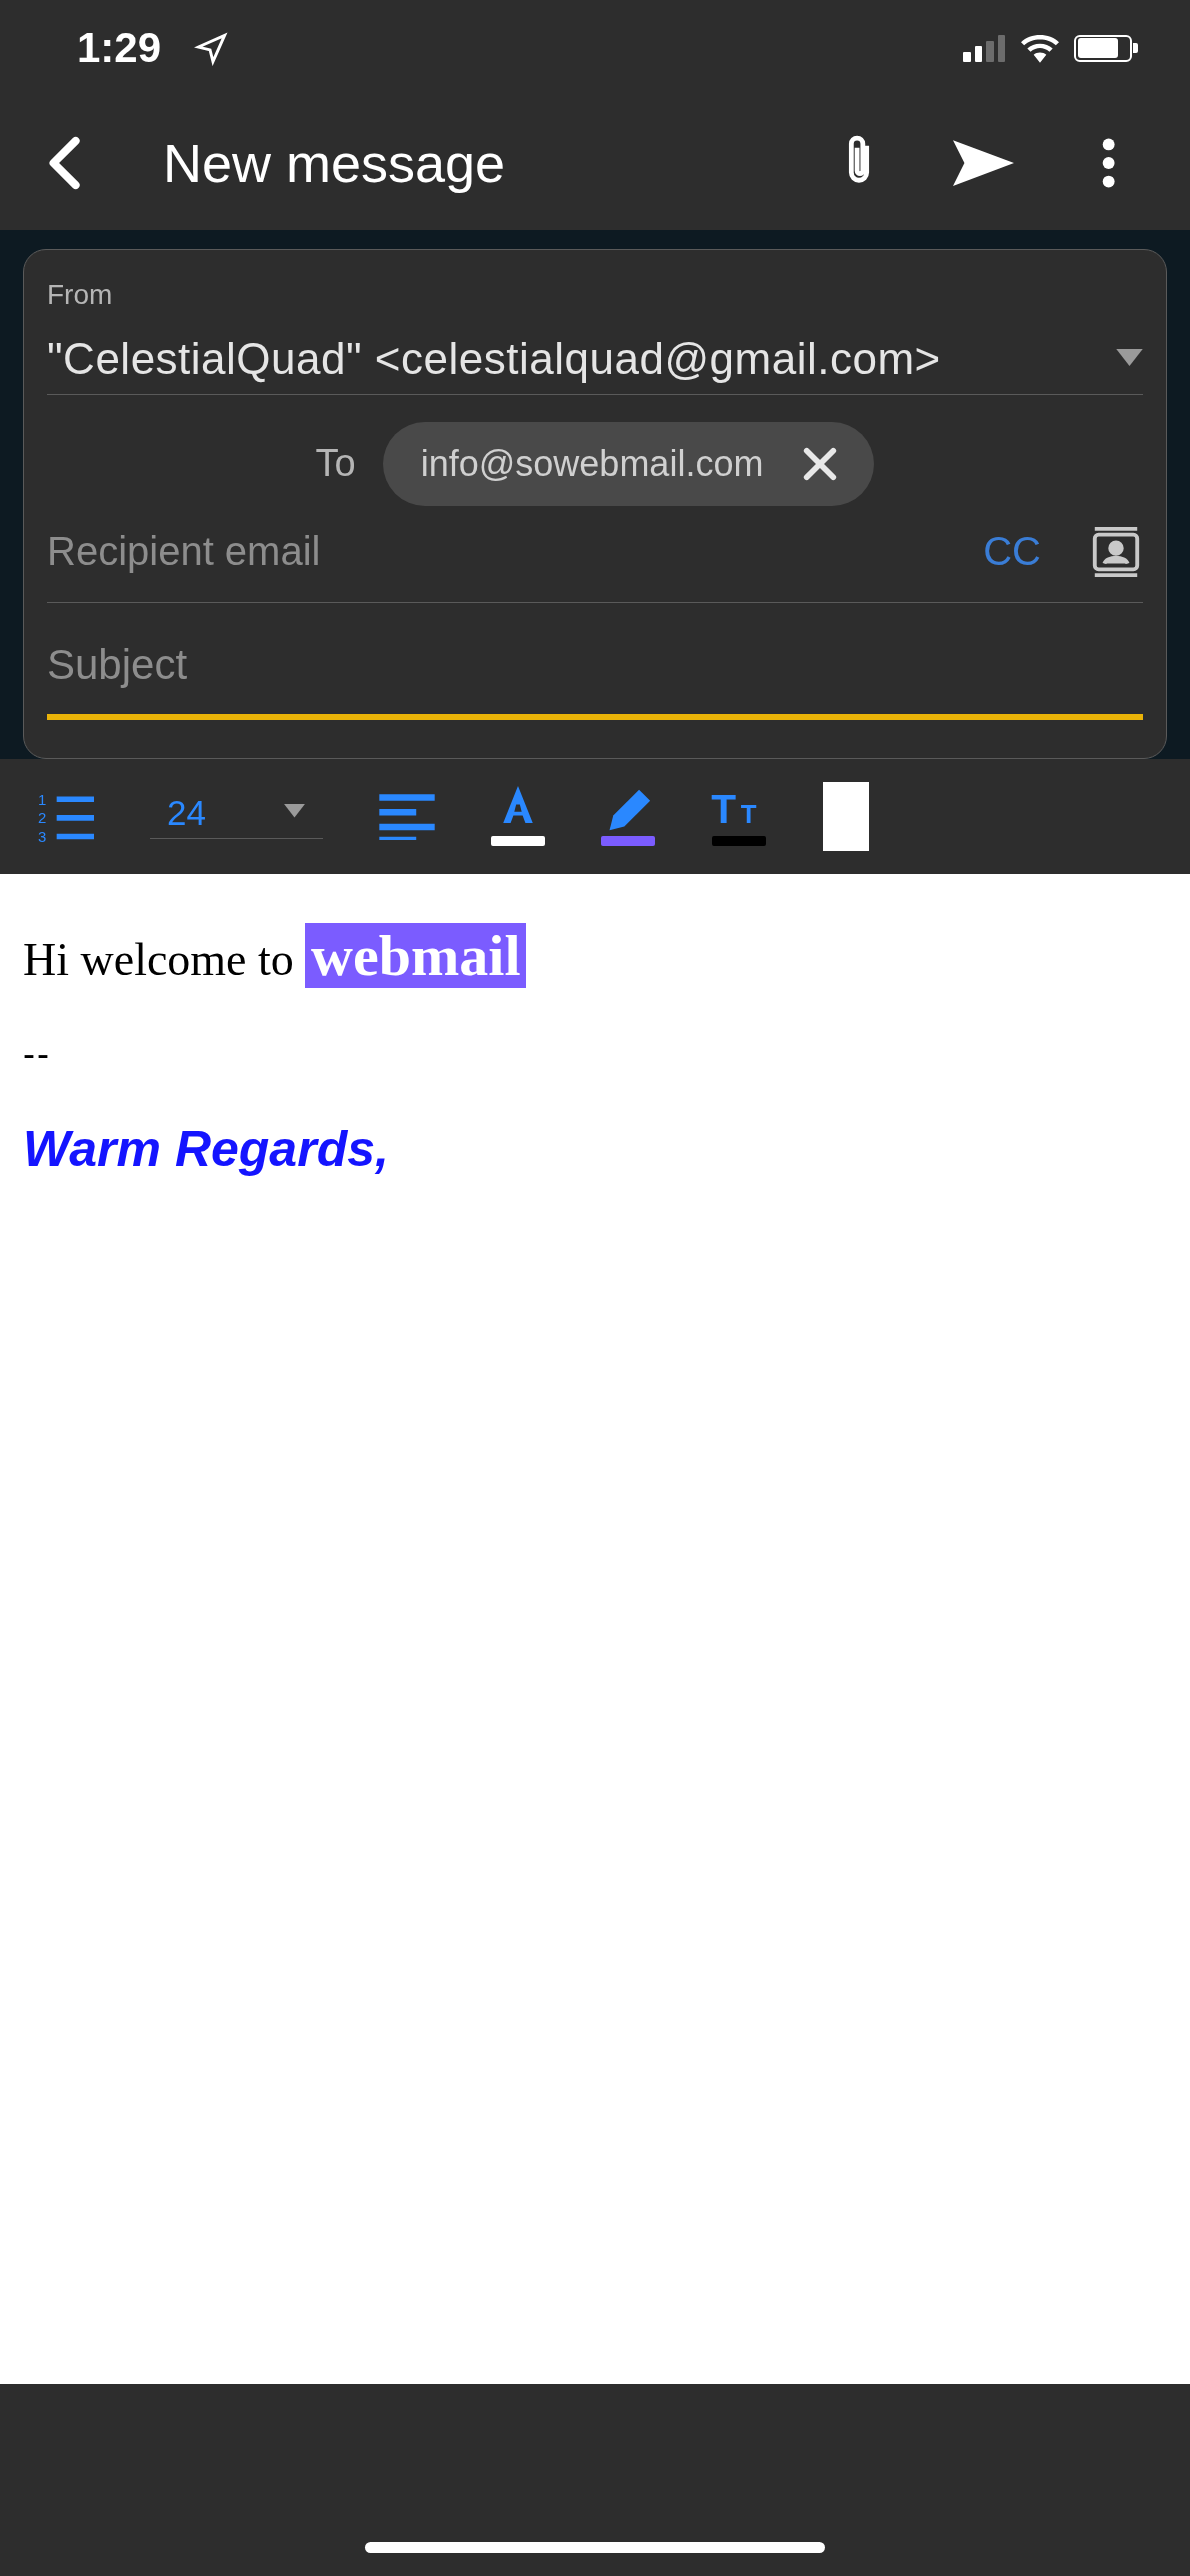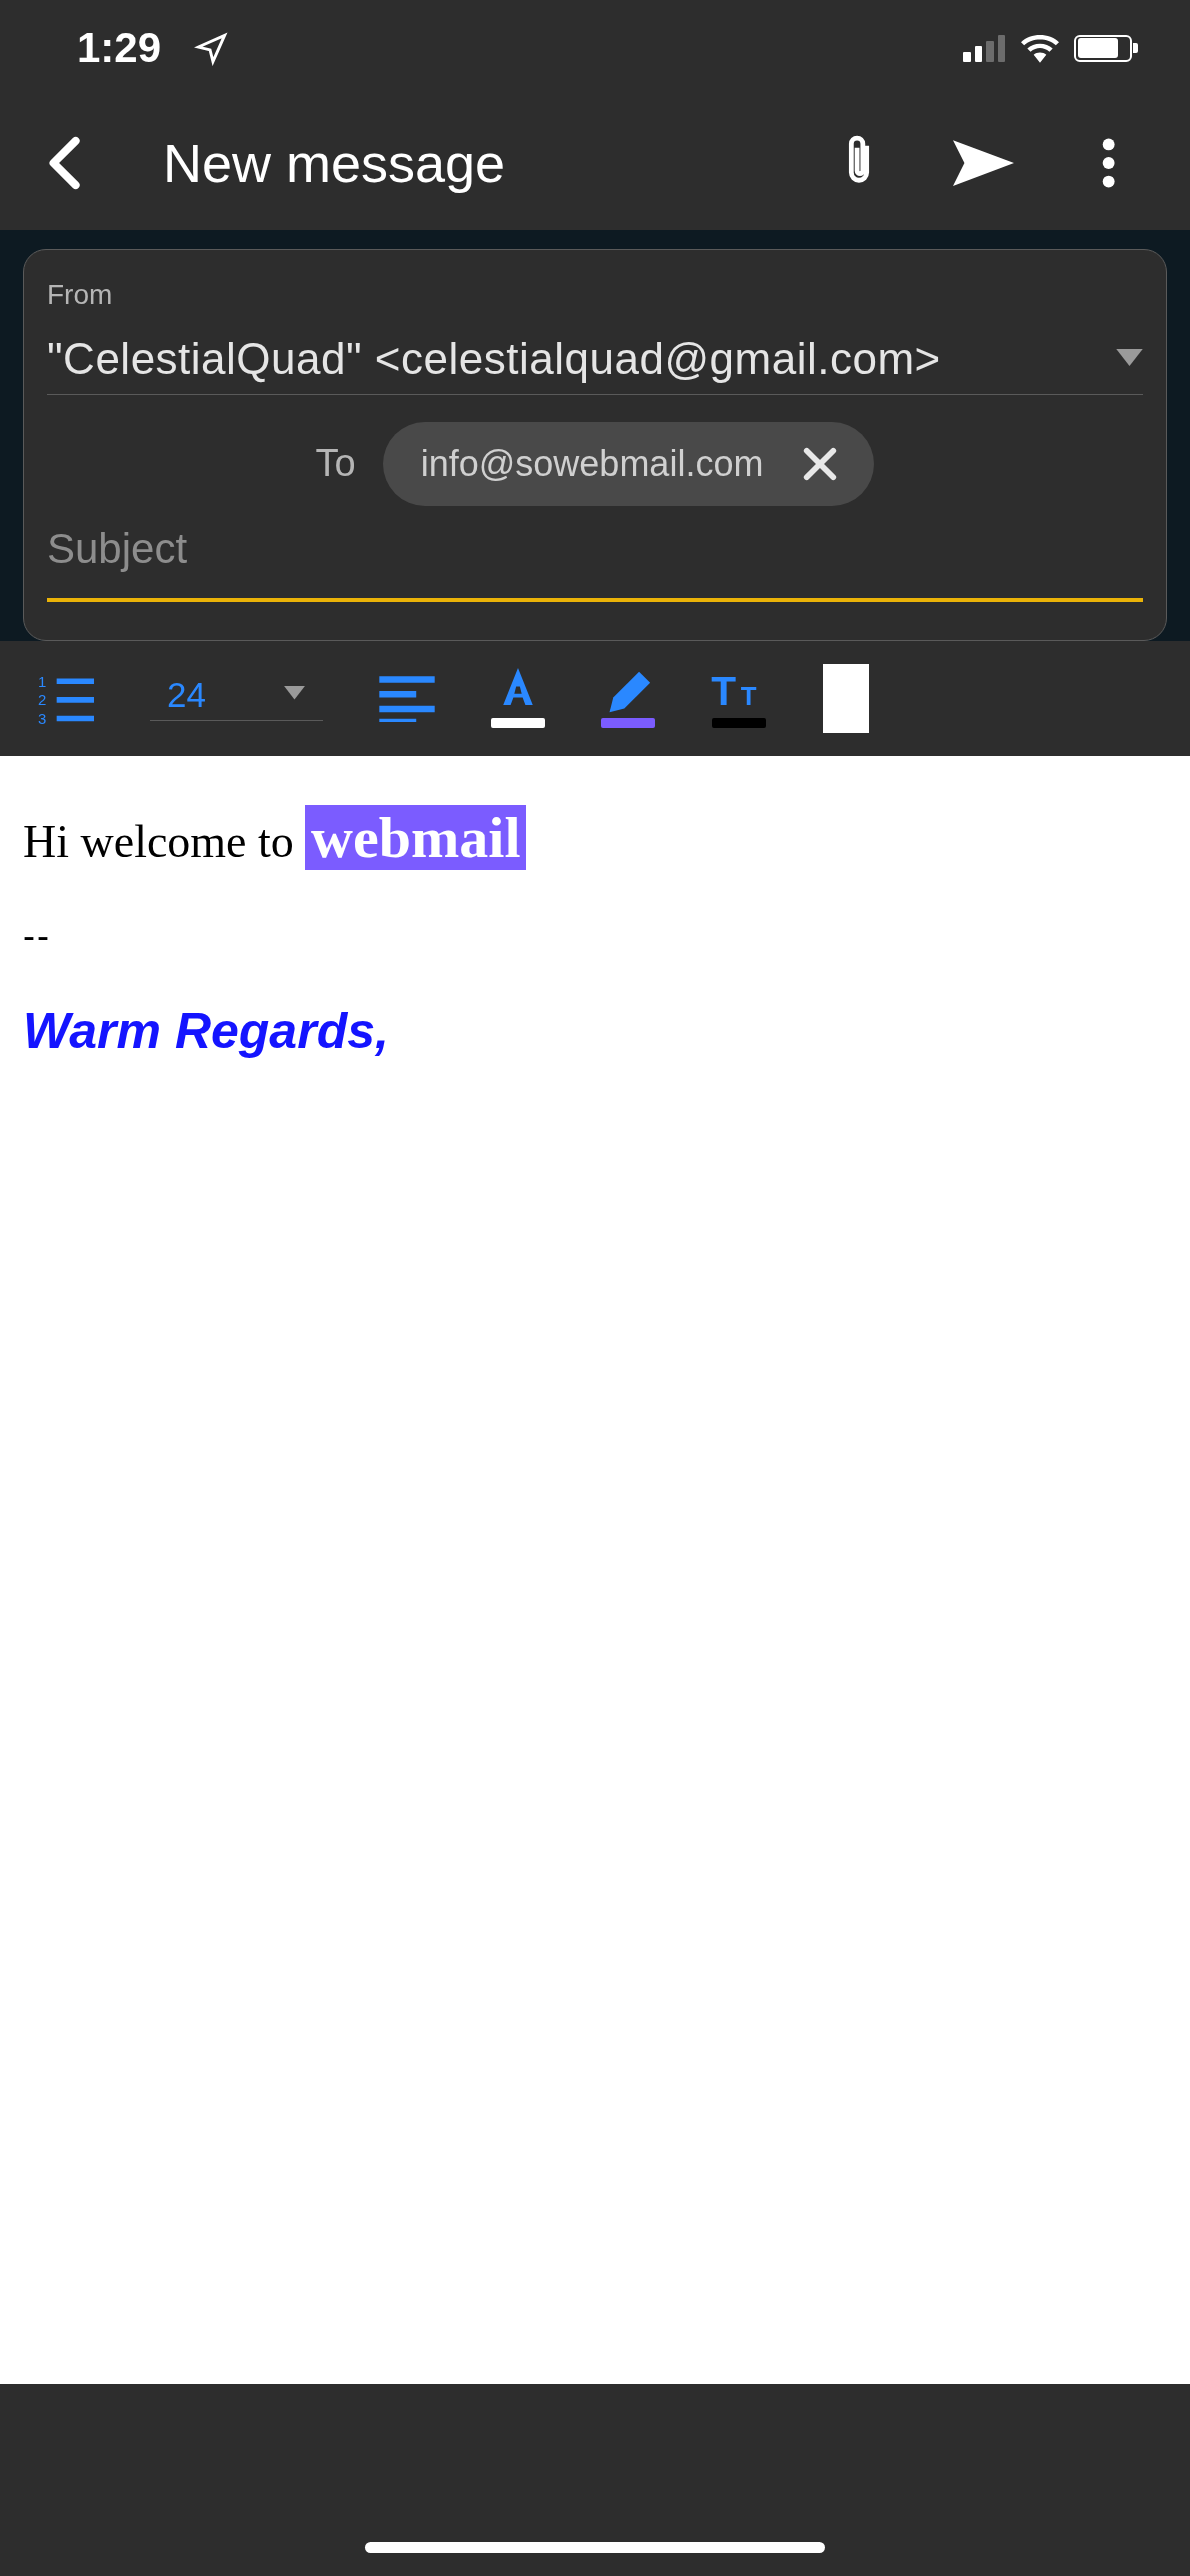--- a/index.html
+++ b/index.html
@@ -41,21 +41,21 @@
   .chip-text { font-size: 36px; color:#d0d0d0; }
   .chip-close { color:#e8e8e8; }
   .chip-close svg { display:block; }
 
   .recipient-row { display:flex; align-items:center; border-bottom:1px solid #5a5a5a; padding-bottom: 23px; margin-bottom: 38px; gap: 19px; }
   .recipient-input { flex:1; background:transparent; border:none; font-size: 40px; color:#e5e5e5; outline:none; }
   .recipient-input::placeholder { color:#8d8d8d; }
   .cc-btn { color:#3a7dd6; font-size: 40px; font-weight:500; padding: 0 29px; }
   .contact-icon svg { display:block; }
 
-  .subject-input { width:100%; background:transparent; border:none; font-size: 42px; color:#e5e5e5; outline:none; border-bottom:4px solid #eab308; padding-bottom: 25px; }
+  .subject-input { width:100%; background:transparent; border:none; font-size: 42px; color:#e5e5e5; outline:none; border-bottom:6px solid #eab308; padding-bottom: 25px; }
   .subject-input::placeholder { color:#8d8d8d; }
 
   
   .fmt-toolbar { height: 115px; background:#2d2d2d; display:flex; align-items:center; gap: 56px; padding: 0 38px; }
   .fmt-item { display:flex; flex-direction:column; align-items:center; gap:1.9px; }
   .fmt-item svg { display:block; }
   .font-select { display:flex; align-items:center; gap: 77px; border-bottom: 1.9px solid #5a5a5a; padding: 0 17px 5.8px 17px; }
   .font-size-val { color:#2a88ff; font-size:35px; font-weight:500; }
   .font-caret { color:#9a9a9a; }
   .underline-bar { width: 54px; height: 9.6px; border-radius:1.9px; }
@@ -147,20 +147,33 @@
       <span class="chip-text">info@sowebmail.com</span>
       <span class="chip-close">
         <svg width="38" height="38" viewBox="0 0 20 20" stroke="#e8e8e8" stroke-width="3" stroke-linecap="round">
             <line x1="3" y1="3" x2="17" y2="17"></line>
             <line x1="17" y1="3" x2="3" y2="17"></line>
           </svg>
       </span>
     </div>
   </div>
 
+  <div class="recipient-row">
+    <input class="recipient-input" placeholder="Recipient email" style="">
+    <span class="cc-btn">CC</span>
+    <span class="contact-icon">
+      <svg width="54" height="54" viewBox="0 0 28 28" fill="none" stroke="#c9c9c9" stroke-width="2">
+          <rect x="3" y="5" width="22" height="18" rx="2"></rect>
+          <line x1="3" y1="2" x2="25" y2="2"></line>
+          <line x1="3" y1="26" x2="25" y2="26"></line>
+          <circle cx="14" cy="12" r="3" fill="#c9c9c9"></circle>
+          <path d="M8 20 C9 16 19 16 20 20" fill="#c9c9c9"></path>
+        </svg>
+    </span>
+  </div>
 
   <input class="subject-input" placeholder="Subject" style="">
 </div>
 
 <div class="fmt-toolbar">
   <div class="fmt-item">
     <svg width="56" height="54" viewBox="0 0 30 28" stroke="#2a88ff" stroke-width="3">
         <text x="0" y="8" font-size="8" fill="#2a88ff" stroke="none">1</text>
         <line x1="10" y1="5" x2="30" y2="5"></line>
         <text x="0" y="18" font-size="8" fill="#2a88ff" stroke="none">2</text>

